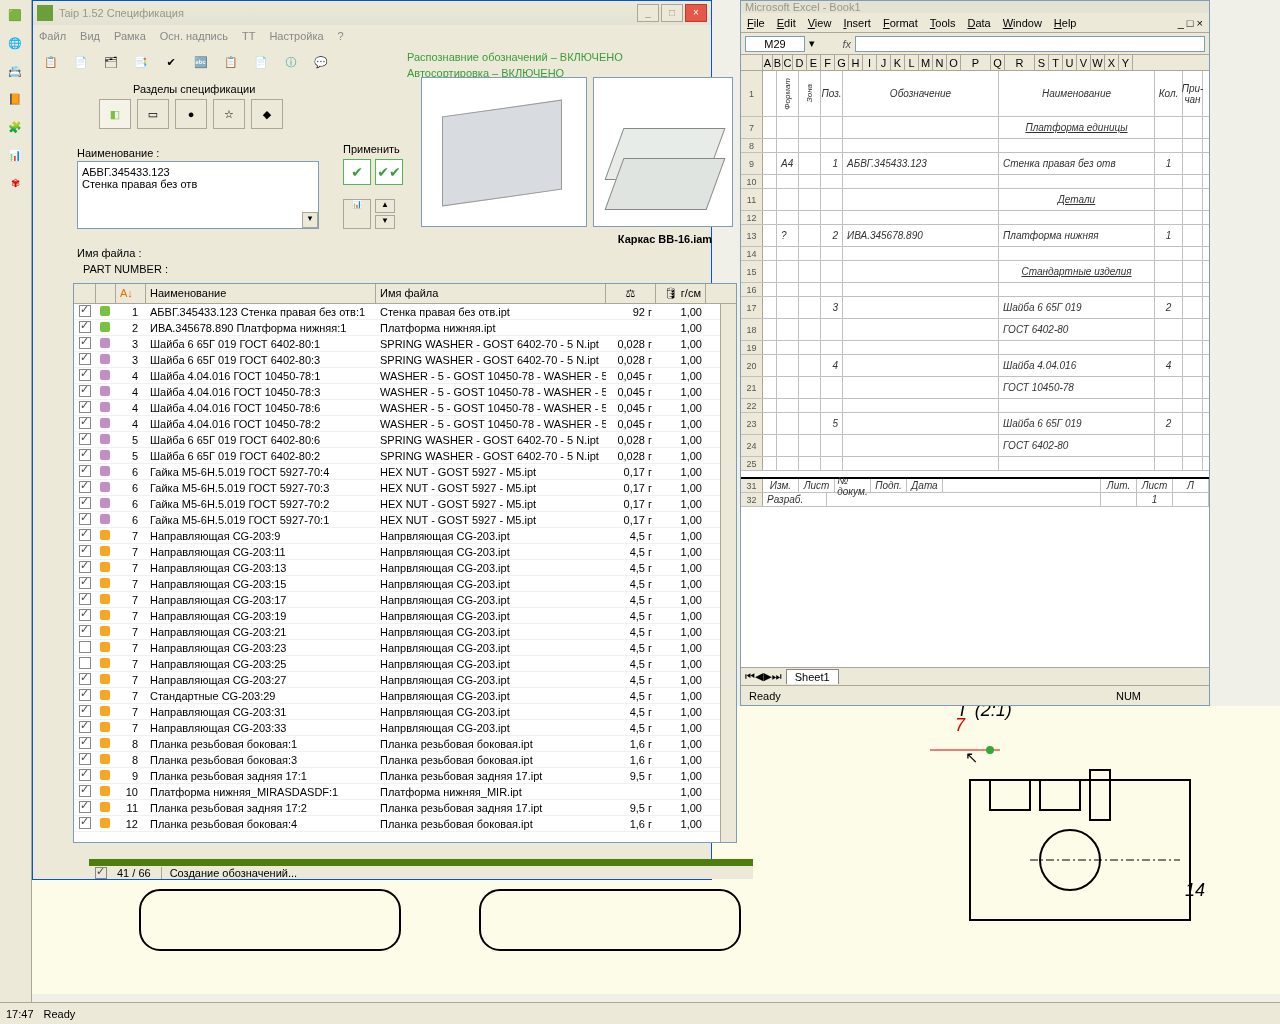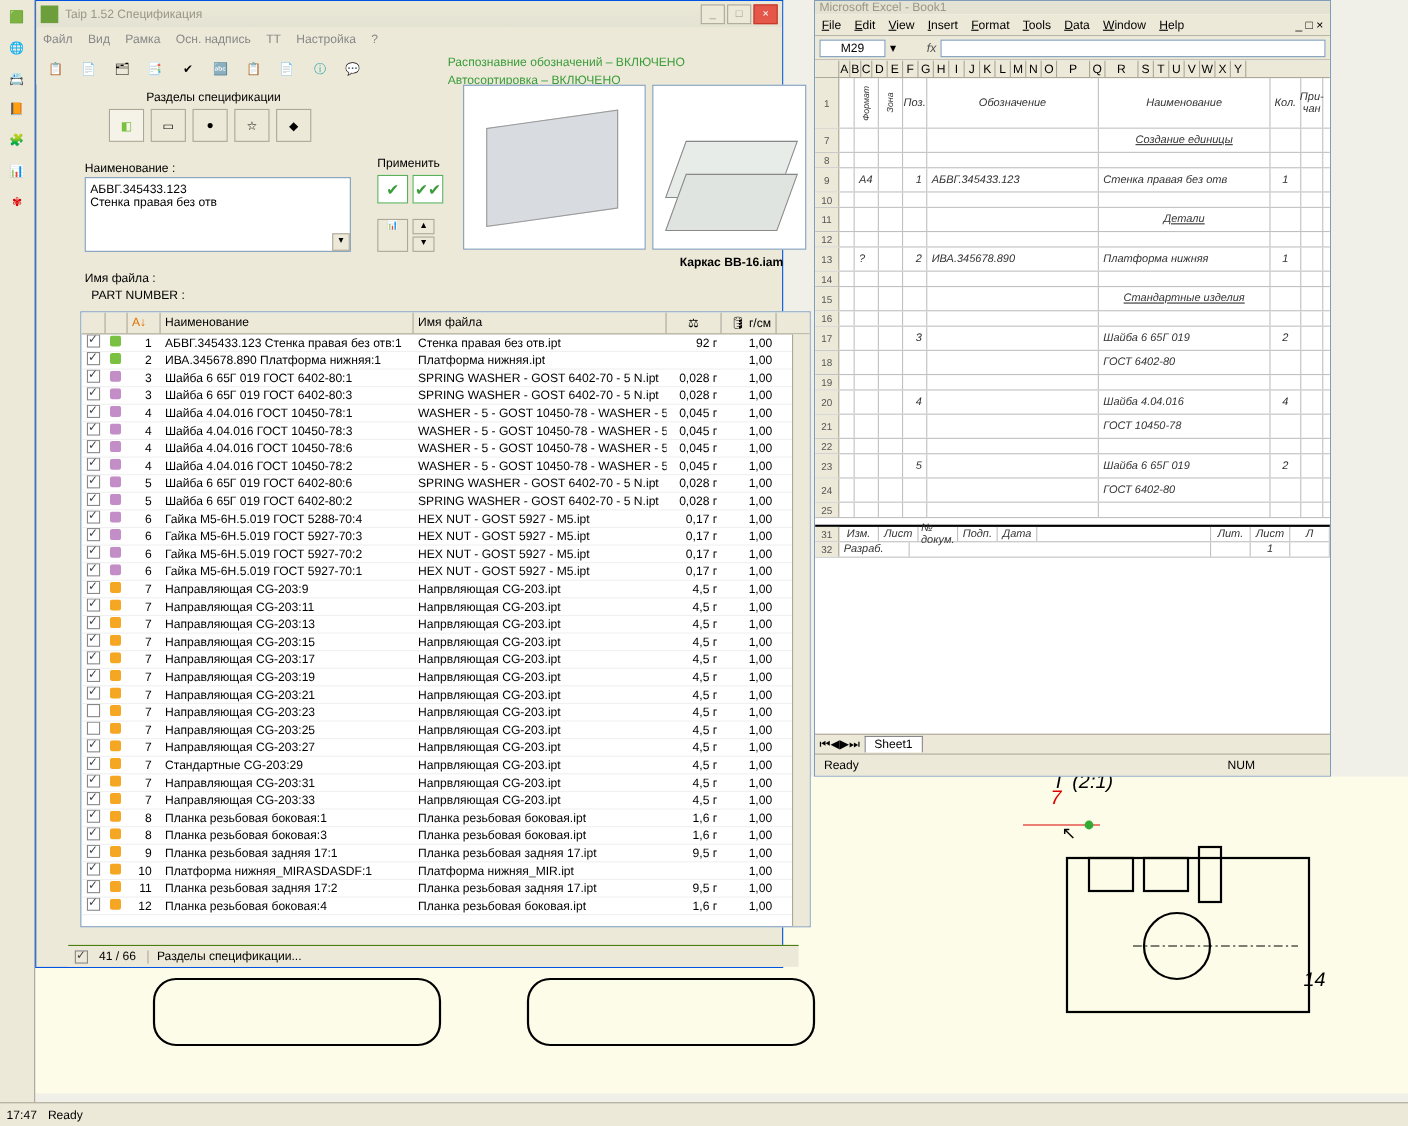--- a/index.html
+++ b/index.html
@@ -64,21 +64,21 @@
 .gc-den { width:50px; text-align:right; }
 .dot { width:10px; height:10px; border-radius:2px; display:inline-block; }
 .d-grn { background:#7ac142; }
 .d-pur { background:#c38ec7; }
 .d-org { background:#f5a623; }
 .chk { width:12px; height:12px; border:1px solid #888; display:inline-block; position:relative; }
 .chk.on::after { content:"✓"; position:absolute; left:0; top:-3px; font-size:11px; color:#444; }
 
 .grid-scroll { position:absolute; right:0; top:20px; width:16px; height:540px; background:#ece9d8; border-left:1px solid #aca899; }
 
-.botbar { position:absolute; left:29px; bottom:0; width:664px; height:20px; background:#ece9d8; border-top:1px solid #4d7c0f; display:flex; align-items:center; padding:0 6px; gap:10px; }
+.botbar { position:absolute; left:56px; bottom:0; width:664px; height:20px; background:#ece9d8; border-top:7px solid #4d7c0f; display:flex; align-items:center; padding:0 6px; gap:10px; }
 
 
 .excel-win { position:absolute; left:740px; top:0; width:470px; height:706px; background:#fff; border:1px solid #7f9db9; }
 .excel-title { height:12px; background:#e4e2d2; color:#9a9787; font-size:10px; padding:0 4px; display:flex; }
 .excel-menu { height:20px; background:#ece9d8; display:flex; align-items:center; padding:0 6px; gap:12px; font-size:11px; border-bottom:1px solid #aca899; }
 .excel-menu span u { text-decoration:underline; }
 .name-bx { height:22px; background:#ece9d8; display:flex; align-items:center; padding:0 4px; gap:4px; border-bottom:1px solid #aca899; }
 .name-bx input { width:60px; height:16px; border:1px solid #7f9db9; font-size:11px; padding:0 4px; text-align:center; }
 .fx { font-style:italic; color:#555; }
 
@@ -323,21 +323,21 @@
  <div class="gc-num">5</div>
  <div class="gc-name">Шайба 6 65Г 019 ГОСТ 6402-80:2</div>
  <div class="gc-file">SPRING WASHER - GOST 6402-70 - 5 N.ipt</div>
  <div class="gc-wt">0,028 г</div>
  <div class="gc-den">1,00</div>
 </div>
 <div class="grow">
  <div class="gc-chk"><span class="chk on"></span></div>
  <div class="gc-dot"><span class="dot d-pur"></span></div>
  <div class="gc-num">6</div>
- <div class="gc-name">Гайка M5-6H.5.019 ГОСТ 5288-70:4</div>
+ <div class="gc-name">Гайка M5-6H.5.019 ГОСТ 5927-70:4</div>
  <div class="gc-file">HEX NUT - GOST 5927 - M5.ipt</div>
  <div class="gc-wt">0,17 г</div>
  <div class="gc-den">1,00</div>
 </div>
 <div class="grow">
  <div class="gc-chk"><span class="chk on"></span></div>
  <div class="gc-dot"><span class="dot d-pur"></span></div>
  <div class="gc-num">6</div>
  <div class="gc-name">Гайка M5-6H.5.019 ГОСТ 5927-70:3</div>
  <div class="gc-file">HEX NUT - GOST 5927 - M5.ipt</div>
@@ -533,21 +533,21 @@
  <div class="gc-wt">1,6 г</div>
  <div class="gc-den">1,00</div>
 </div>
       </div>
     <div class="grid-scroll"></div>
   </div>
 
   <div class="botbar">
     <span class="chk on"></span>
     <span>41 / 66</span>
-    <span style="border-left:1px solid #aca899;padding-left:8px;flex:1">Разделы спецификации...</span>
+    <span style="border-left:1px solid #aca899;padding-left:8px;flex:1">Создание обозначений...</span>
   </div>
 </div>
 
 <div class="excel-win">
   <div class="excel-title">
     <span>Microsoft Excel - Book1</span>
       <span style="flex:1"></span>
   </div>
   <div class="excel-menu" id="excel-menu">
       <span><u>F</u>ile</span>
@@ -616,21 +616,21 @@
  <div class="vcell c-note">При-
 чан</div>
 </div>
   <div class="srow section-row" style="height:22px">
    <div class="rh">7</div>
    <div class="vcell c-nar"></div>
    <div class="vcell c-fmt"></div>
    <div class="vcell c-zone"></div>
    <div class="vcell c-poz" style="text-align:right;justify-content:flex-end"></div>
    <div class="vcell c-des"></div>
-   <div class="vcell c-name">Создание единицы</div>
+   <div class="vcell c-name">Платформа единицы</div>
    <div class="vcell c-kol"></div>
    <div class="vcell c-note"></div>
   </div>
   <div class="srow " style="height:14px">
    <div class="rh">8</div>
    <div class="vcell c-nar"></div>
    <div class="vcell c-fmt"></div>
    <div class="vcell c-zone"></div>
    <div class="vcell c-poz" style="text-align:right;justify-content:flex-end"></div>
    <div class="vcell c-des"></div>

